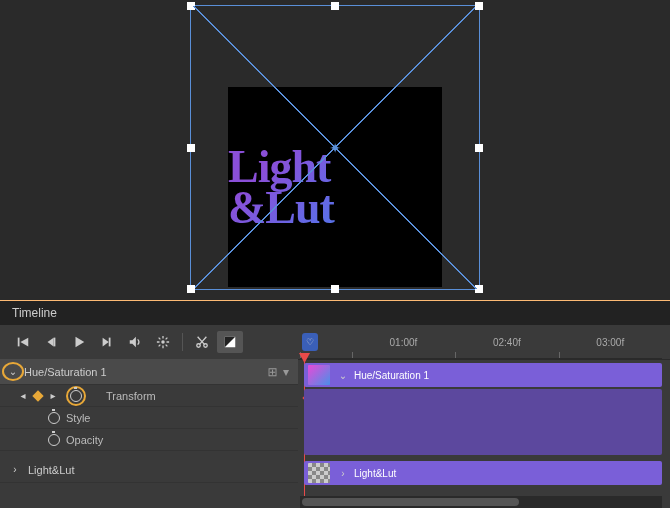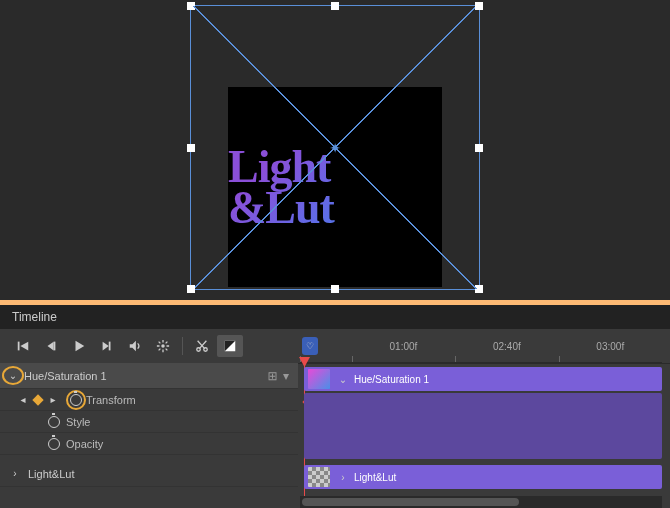--- a/index.html
+++ b/index.html
@@ -9,21 +9,21 @@
 .bbox::before,.bbox::after{content:'';position:absolute;background:linear-gradient(135deg,transparent calc(50% - 1px),#5a8fd8 calc(50% - 1px),#5a8fd8 calc(50% + 1px),transparent calc(50% + 1px))}
 .bbox::before{inset:0}
 .bbox::after{inset:0;background:linear-gradient(45deg,transparent calc(50% - 1px),#5a8fd8 calc(50% - 1px),#5a8fd8 calc(50% + 1px),transparent calc(50% + 1px))}
 .handle{position:absolute;width:8px;height:8px;background:#fff;margin:-4px}
 .h-tl{top:0;left:0}.h-tm{top:0;left:50%}.h-tr{top:0;left:100%}
 .h-ml{top:50%;left:0}.h-mr{top:50%;left:100%}
 .h-bl{top:100%;left:0}.h-bm{top:100%;left:50%}.h-br{top:100%;left:100%}
 .anchor{position:absolute;top:50%;left:50%;width:14px;height:14px;margin:-7px;color:#5a8fd8;text-align:center;font-size:14px;line-height:14px}
 .logo-box{position:absolute;left:228px;top:87px;width:214px;height:200px;background:#000;display:flex;align-items:center;justify-content:center}
 .logo-text{font-family:Georgia,"Times New Roman",serif;font-weight:700;font-size:46px;line-height:0.9;background:linear-gradient(135deg,#8a4fd8 20%,#5a6fe8 60%,#4ab8e8 100%);-webkit-background-clip:text;background-clip:text;color:transparent;letter-spacing:-1px}
-.timeline-panel{background:#3a3a3a;border-top:5px solid #fdba74;position:absolute;bottom:0;left:0;right:0;height:208px}
+.timeline-panel{background:#3a3a3a;border-top:1px solid #fdba74;position:absolute;bottom:0;left:0;right:0;height:208px}
 .panel-header{background:#222;padding:5px 12px;font-size:12px}
 .toolbar{display:flex;align-items:center;gap:2px;padding:6px 10px;background:#3a3a3a;border-bottom:1px solid #2a2a2a}
 .tool-btn{width:26px;height:22px;display:flex;align-items:center;justify-content:center;color:#ccc;cursor:pointer}
 .tool-btn svg{width:14px;height:14px}
 .time-ruler{position:absolute;left:300px;right:8px;top:30px;height:28px;display:flex;border-bottom:1px solid #2a2a2a}
 .time-tick{flex:1;font-size:10px;color:#aaa;padding-top:6px;position:relative;text-align:center}
 .time-tick::before{content:'';position:absolute;bottom:0;left:0;width:1px;height:6px;background:#666}
 .marker{position:absolute;left:302px;top:32px;width:16px;height:18px;background:#3a5fb8;border-radius:3px;display:flex;align-items:center;justify-content:center;font-size:9px}
 .playhead{position:absolute;left:304px;top:52px;width:1px;height:150px;background:#e84a4a}
 .playhead::before{content:'';position:absolute;top:0;left:-5px;width:11px;height:10px;background:#e84a4a;clip-path:polygon(0 0,100% 0,50% 100%)}
@@ -144,21 +144,21 @@
     </div>
     <div class="layer-row sublayer">
       <span class="kf-nav" style="margin-left:-32px">
         <span class="chev">◂</span>
         <span class="key-diamond"></span>
         <span class="chev">▸</span>
       </span>
       <span class="ring">
           <span class="stopwatch" style="margin:0"></span>
         </span>
-      <span style="margin-left:0">Transform</span>
+      <span style="margin-left:20px">Transform</span>
     </div>
     <div class="layer-row sublayer">
       <span class="stopwatch"></span>
       <span>Style</span>
     </div>
     <div class="layer-row sublayer">
       <span class="stopwatch"></span>
       <span>Opacity</span>
     </div>
     <div class="layer-row" style="margin-top:6px">

